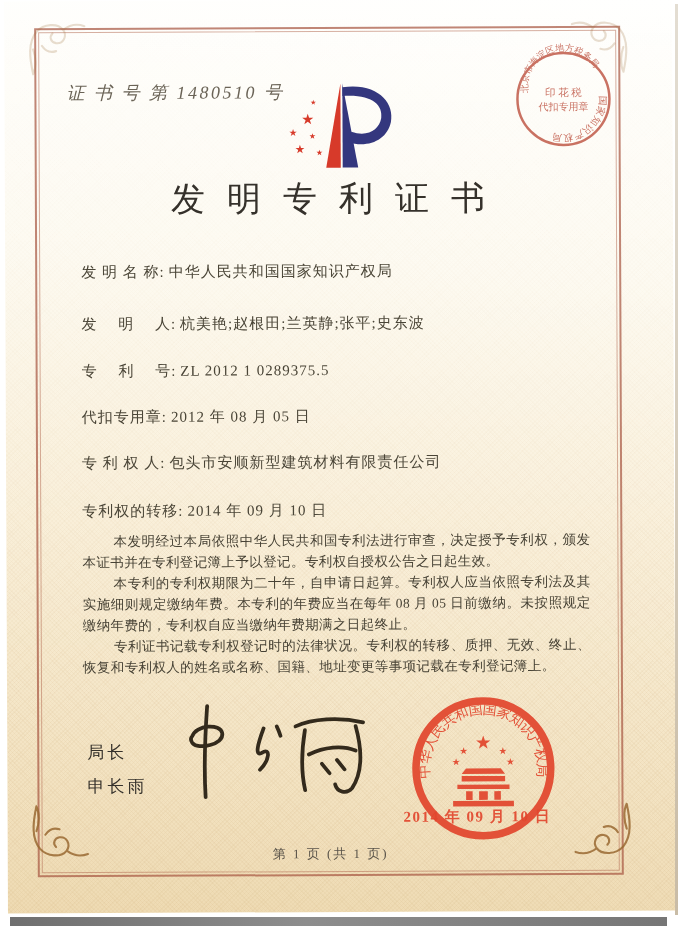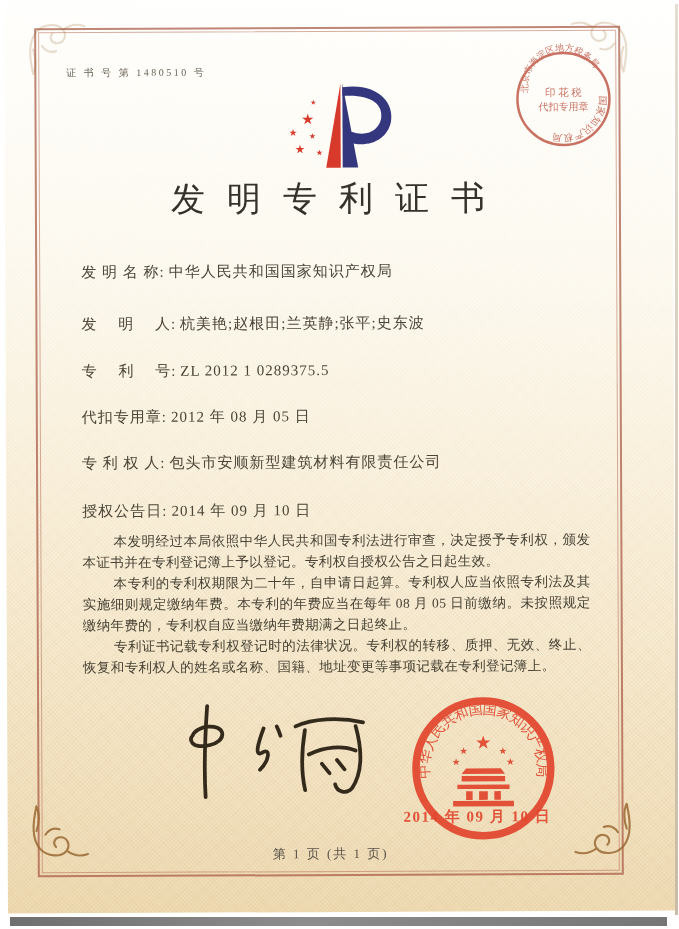--- a/index.html
+++ b/index.html
@@ -39,21 +39,21 @@
     position:absolute;left:30px;top:27px;width:586px;height:849px;
     border:2px solid rgba(168,88,66,.72);
   }
   .frame-inner{position:absolute;inset:2px;border:1px solid rgba(180,110,85,.55);}
   .flourish{position:absolute;width:62px;height:62px;stroke:var(--ornament-gold);fill:none;stroke-width:2.4;stroke-linecap:round;}
   .fl-bl{left:20px;top:798px;opacity:.85;}
   .fl-br{left:566px;top:798px;transform:scaleX(-1);opacity:.85;}
   .fl-tl{left:20px;top:18px;transform:scaleY(-1);opacity:.22;}
   .fl-tr{left:566px;top:18px;transform:scale(-1,-1);opacity:.22;}
 
-  .cert-number{position:absolute;left:62px;top:65px;font-size:10px;letter-spacing:2.5px;color:var(--ink-soft);}
+  .cert-number{position:absolute;left:62px;top:80px;font-size:18px;letter-spacing:2.5px;color:var(--ink-soft);font-style:italic;}
   .logo{position:absolute;left:276px;top:76px;width:122px;height:100px;}
   .logo .star{fill:var(--logo-red);}
   .cert-title{
     position:absolute;left:30px;top:176px;width:586px;text-align:center;
     font-size:34px;font-weight:500;color:var(--ink-dark);
     letter-spacing:22px;padding-left:22px;
   }
   .fields{position:absolute;left:76px;top:254px;width:500px;}
   .field-row{position:absolute;left:0;font-size:15px;letter-spacing:1px;white-space:nowrap;color:var(--ink);}
   .field-label{margin-right:4px;margin-top:44px;}
@@ -123,30 +123,34 @@
     <div class="field-row" style="top:107px">
       <span class="field-label">专　 利　 号:</span><span class="field-value">ZL 2012 1 0289375.5</span>
     </div>
     <div class="field-row" style="top:153px">
       <span class="field-label">代扣专用章:</span><span class="field-value">2012 年 08 月 05 日</span>
     </div>
     <div class="field-row" style="top:199px">
       <span class="field-label">专 利 权 人:</span><span class="field-value">包头市安顺新型建筑材料有限责任公司</span>
     </div>
     <div class="field-row" style="top:247px">
-      <span class="field-label">授权公告日:</span><span class="field-value">2014 年 09 月 10 日</span>
+      <span class="field-label">专利权的转移:</span><span class="field-value">2014 年 09 月 10 日</span>
     </div>
   </div>
 
   <div class="paragraphs">
     <p>本发明经过本局依照中华人民共和国专利法进行审查，决定授予专利权，颁发本证书并在专利登记簿上予以登记。专利权自授权公告之日起生效。</p>
     <p>本专利的专利权期限为二十年，自申请日起算。专利权人应当依照专利法及其实施细则规定缴纳年费。本专利的年费应当在每年 08 月 05 日前缴纳。未按照规定缴纳年费的，专利权自应当缴纳年费期满之日起终止。</p>
     <p>专利证书记载专利权登记时的法律状况。专利权的转移、质押、无效、终止、恢复和专利权人的姓名或名称、国籍、地址变更等事项记载在专利登记簿上。</p>
   </div>
 
+  <div class="director">
+    <div>局长</div>
+    <div class="name">申长雨</div>
+  </div>
 
   <svg class="signature" viewBox="0 0 225 115" aria-hidden="true">
     <path d="M38,8 C36,35 34,70 36,105"></path>
     <path d="M22,40 C26,28 52,26 54,37 C56,49 28,55 22,47 C20,44 20,42 22,40"></path>
     <path d="M98,32 C92,48 88,62 96,58 C106,52 104,66 94,76"></path>
     <path d="M112,30 C114,34 115,37 116,40"></path>
     <path d="M132,30 C150,22 178,20 204,26"></path>
     <path d="M142,34 C138,58 138,80 142,98"></path>
     <path d="M196,30 C202,52 204,78 192,96 C186,103 176,100 174,92"></path>
     <path d="M146,60 C162,52 182,50 196,56"></path>

